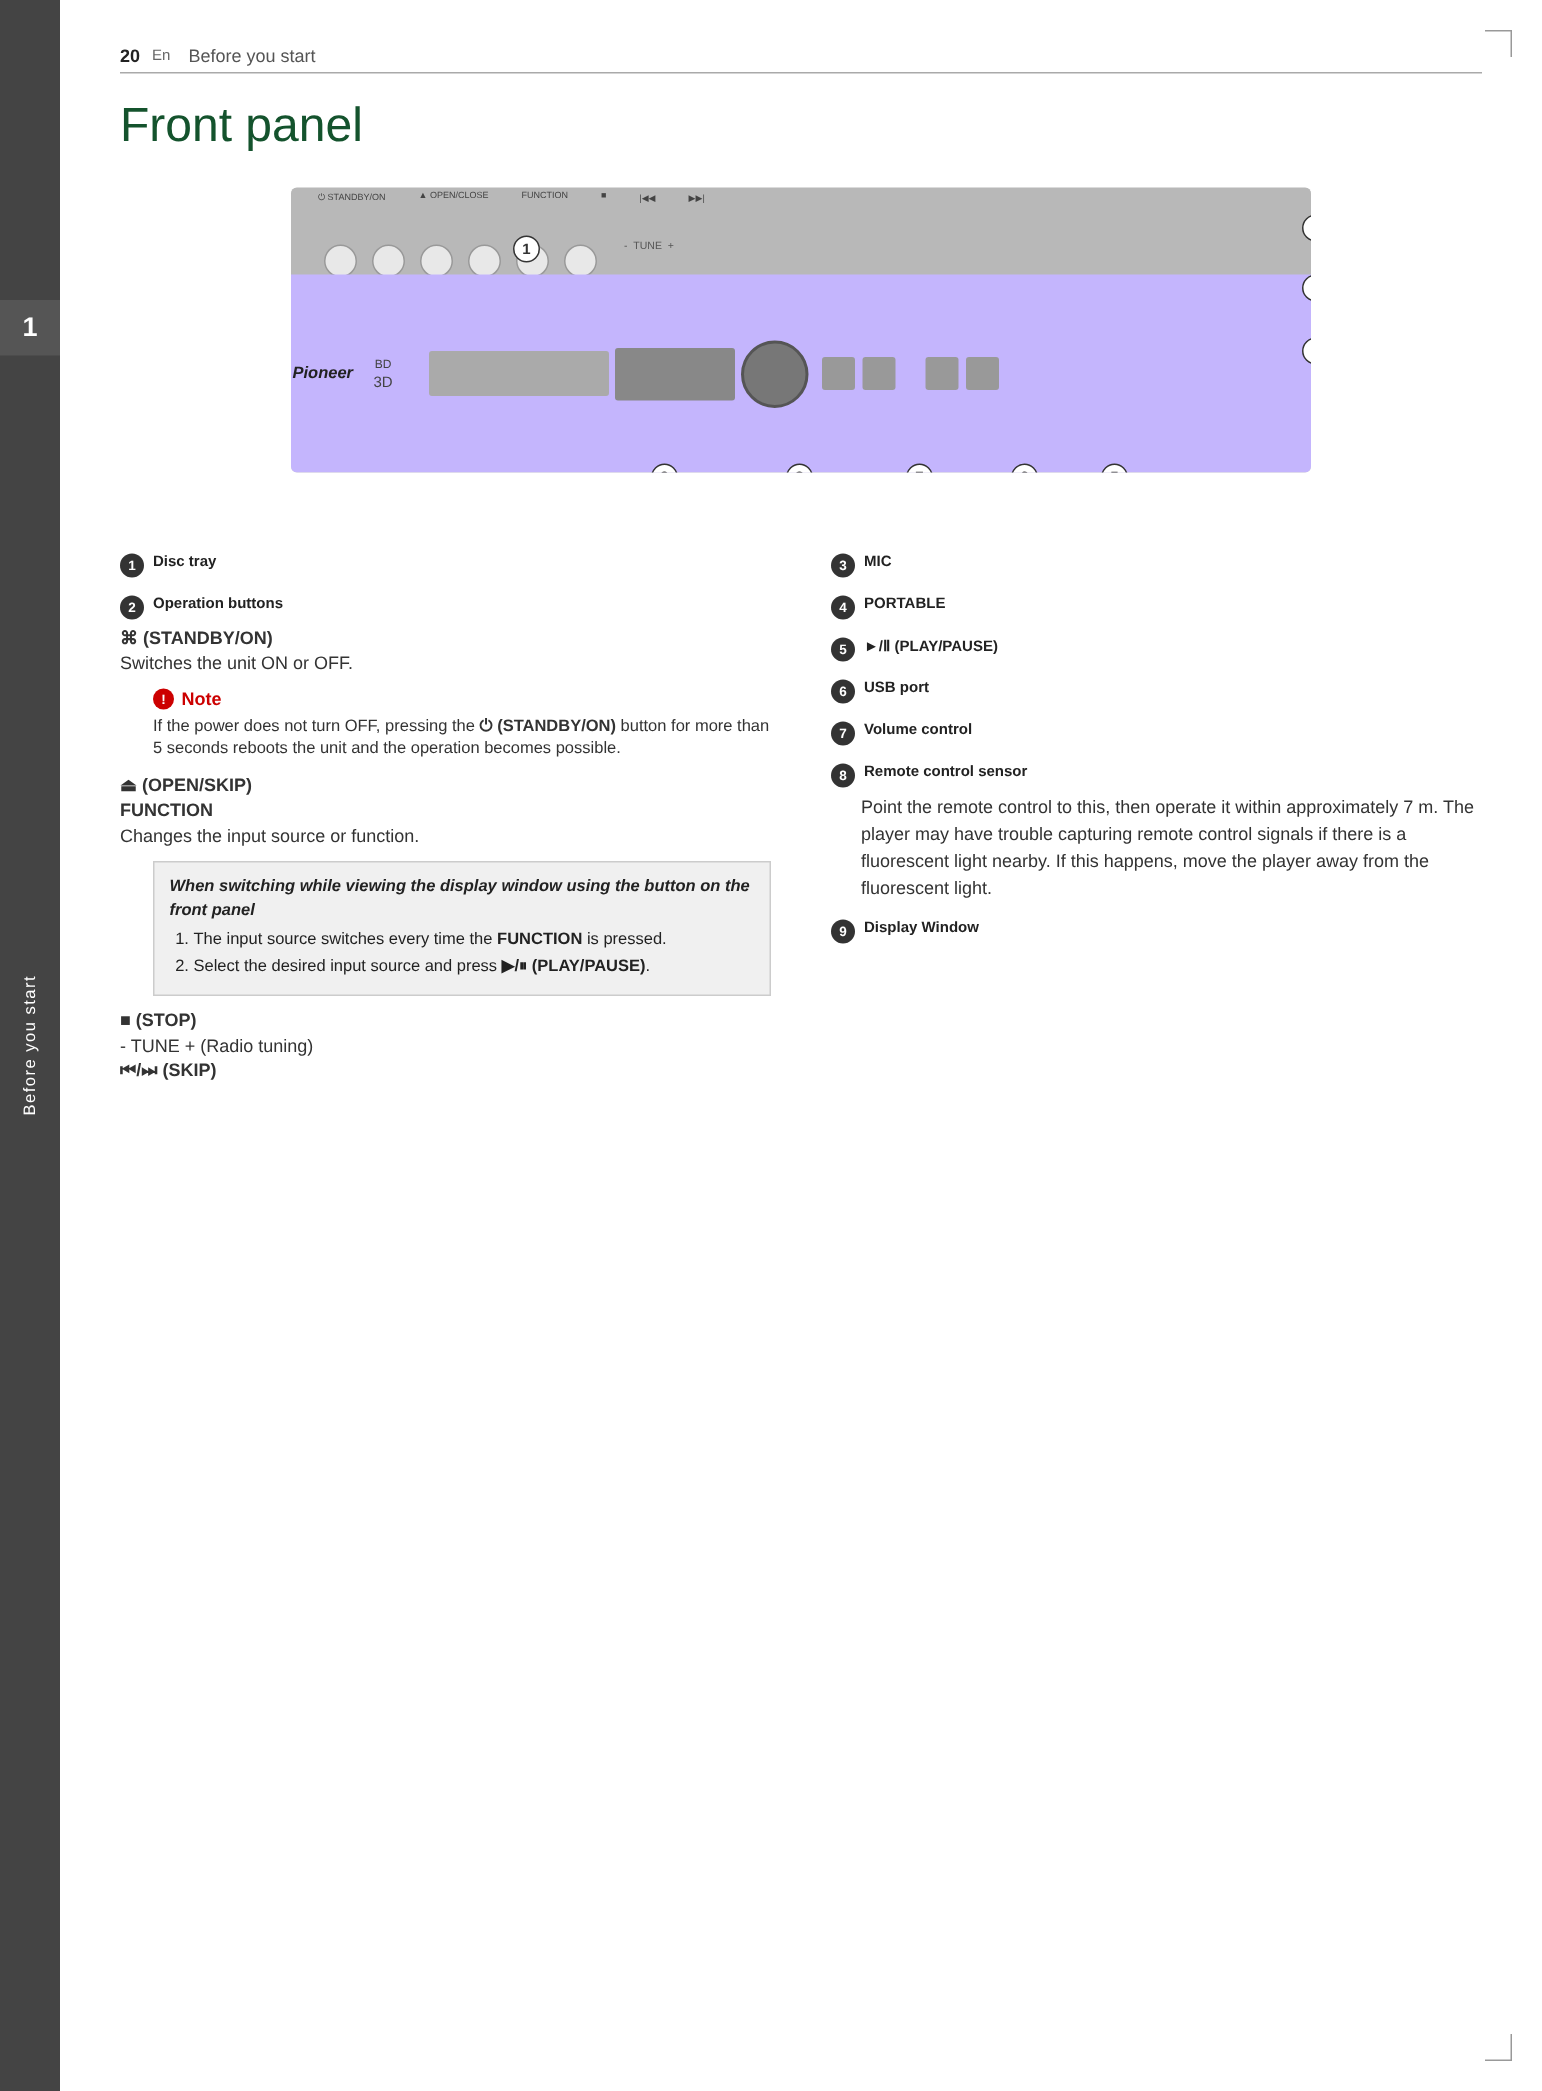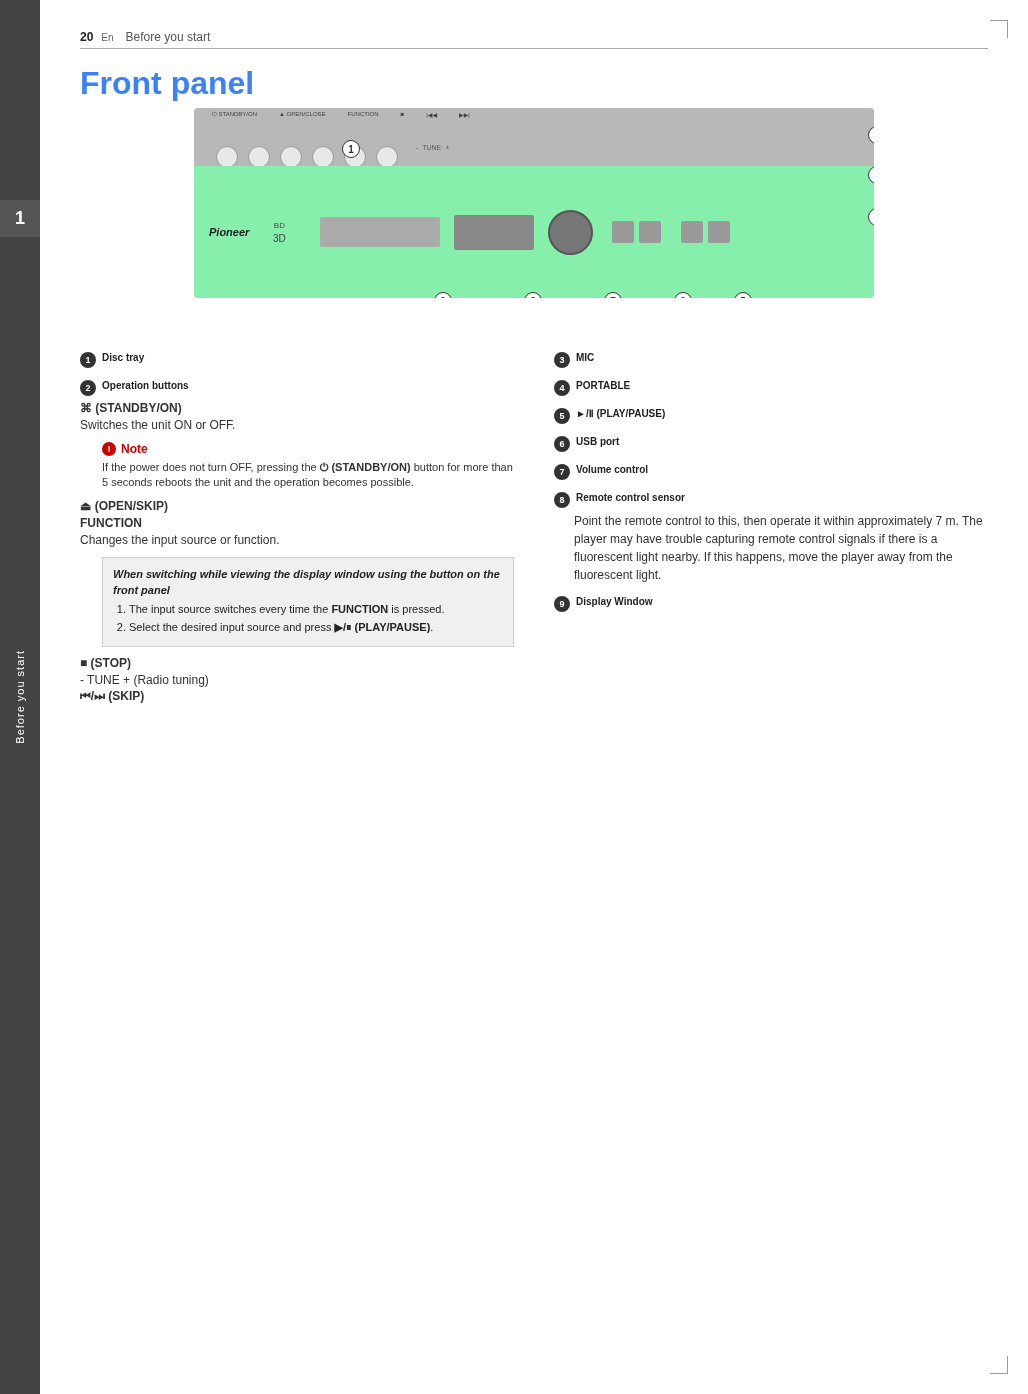--- a/index.html
+++ b/index.html
@@ -83,23 +83,23 @@
       margin-right: 12px;
     }
     .page-title-header {
       font-size: 12px;
       color: #555;
     }
 
     
     .section-title {
       font-size: 32px;
-      font-weight: bold;
-      margin-bottom: 6px;
-      color: #3b82f6;
+      font-weight: normal;
+      margin-bottom: 23px;
+      color: #14532d;
     }
 
     
     .device-container {
       position: relative;
       width: 680px;
       margin: 0 auto 30px auto;
     }
 
     .device-image {
@@ -134,25 +134,25 @@
       margin-top: 18px;
     }
 
     
     .device-bottom {
       position: absolute;
       top: 58px;
       left: 0;
       right: 0;
       bottom: 0;
-      background: #86efac;
-      display: flex;
-      align-items: center;
-      padding: 0 15px;
-      gap: 14px;
+      background: #c4b5fd;
+      display: flex;
+      align-items: center;
+      padding: 0 1px;
+      gap: 4px;
     }
     .disc-slot {
       width: 120px;
       height: 30px;
       background: #aaa;
       border-radius: 2px;
     }
     .display-area {
       width: 80px;
       height: 35px;

